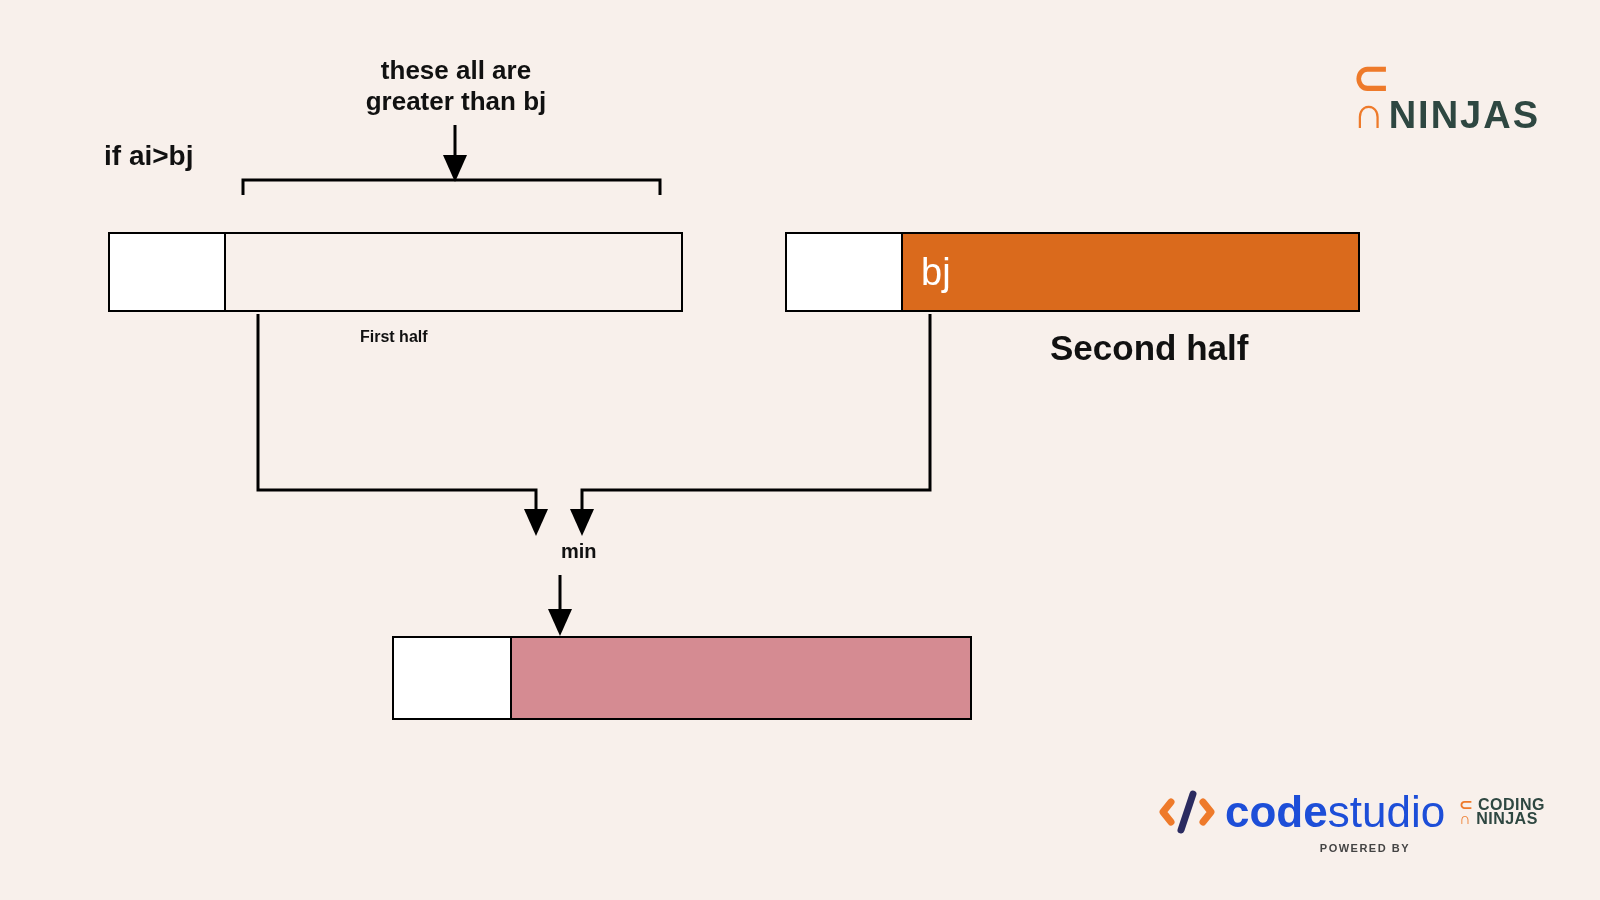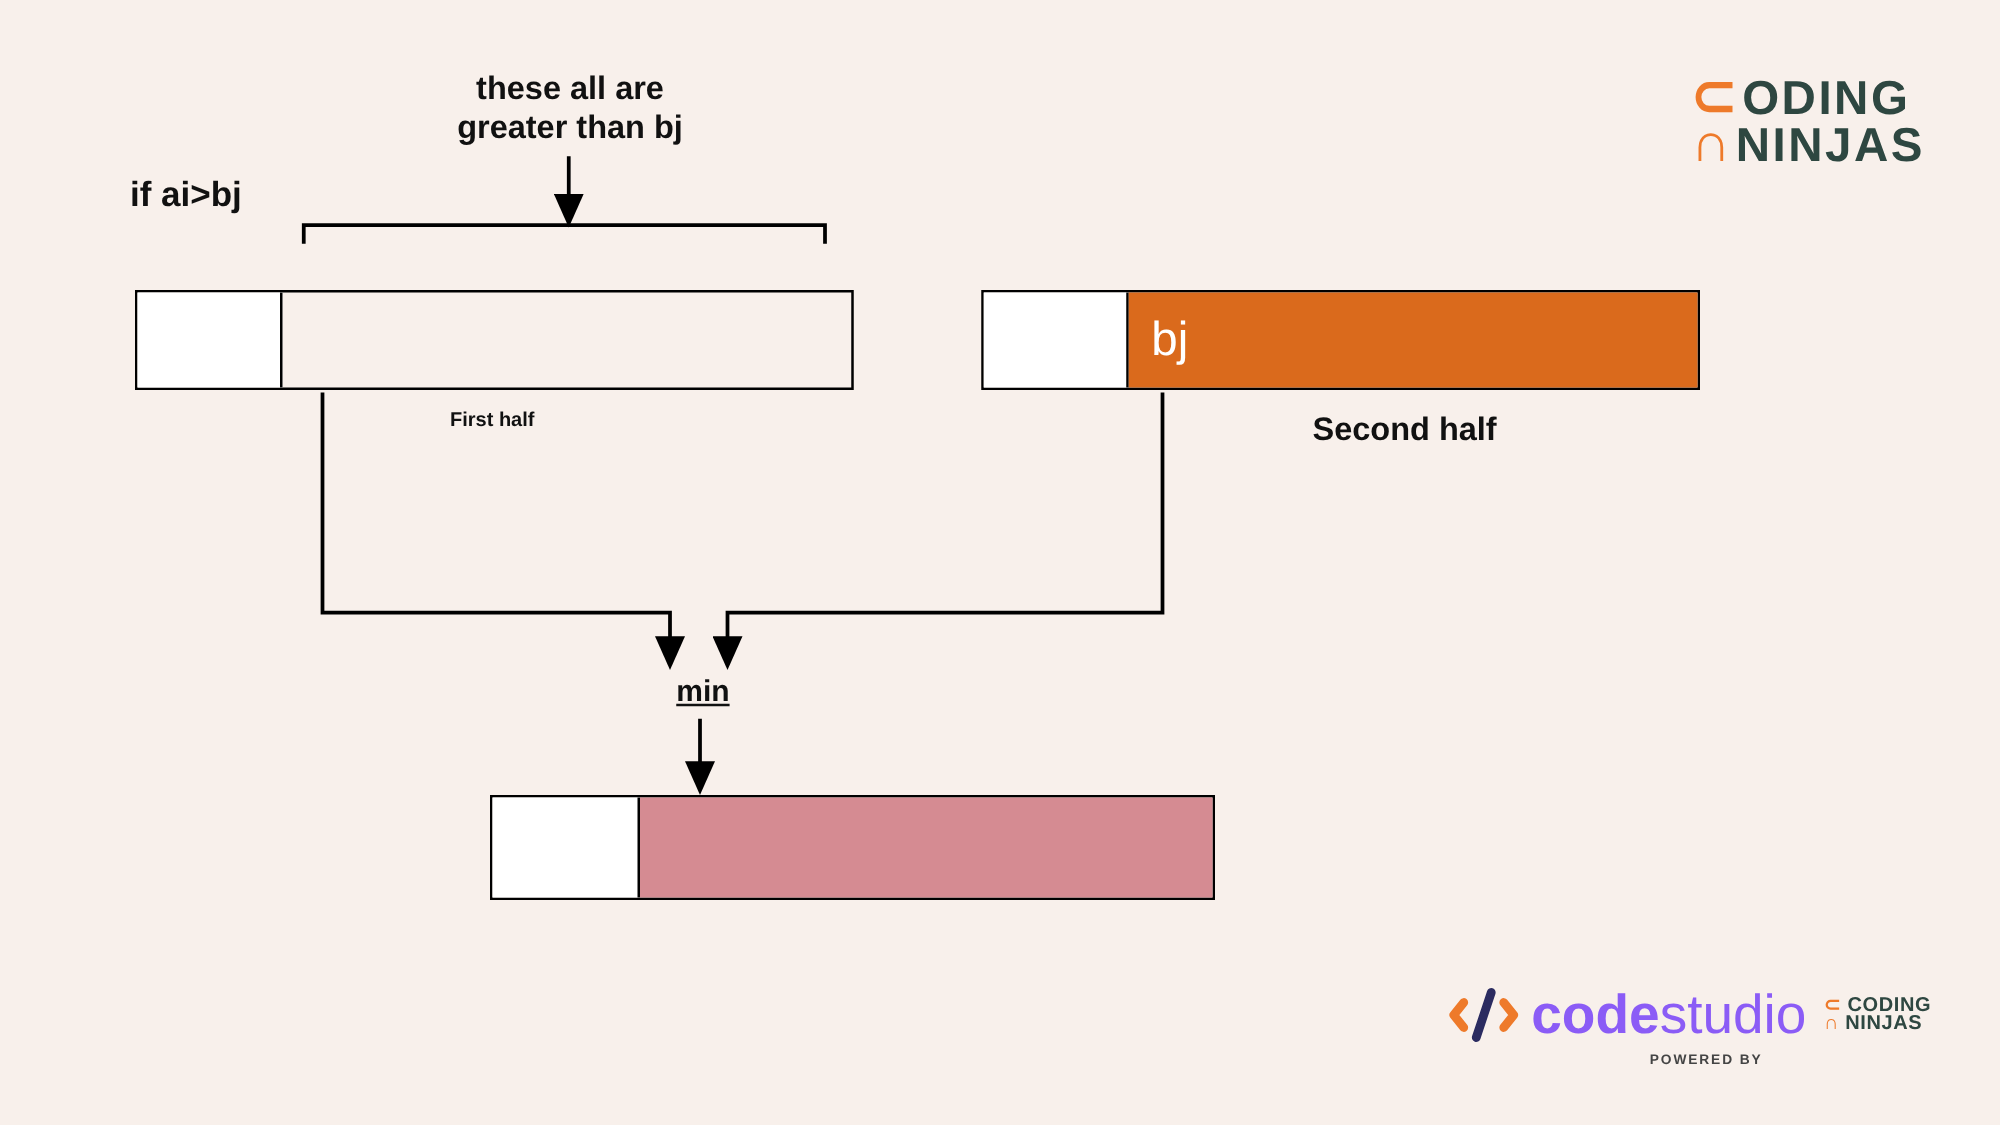--- a/index.html
+++ b/index.html
@@ -96,21 +96,21 @@
     align-items: center;
     gap: 14px;
   }
   .badge-bottom .cs {
     display:flex;
     align-items:center;
     gap: 10px;
   }
   .badge-bottom .cs-text {
     font-size: 44px;
-    color: #8b5cf6;
+    color: #1d4ed8;
     font-weight: 400;
   }
   .badge-bottom .cs-text .bold {
     font-weight: 700;
   }
   .badge-bottom .powered {
     font-size: 11px;
     letter-spacing: 1.5px;
     color: #444;
     position:absolute;
@@ -156,23 +156,23 @@
   <div class="white-cell" style="width:116px;"></div>
 </div>
 <div class="abs label" style="left:360px; top:328px; font-size:16px;">First half</div>
 
 <div class="abs bar" style="left:785px; top:232px; width:575px; height:80px;justify-content:space-between;">
   <div class="white-cell" style="width:116px;"></div>
   <div class="orange-cell">
     <span>bj</span>
   </div>
 </div>
-<div class="abs label" style="left:1050px; top:328px; font-size:26px;">Second half</div>
-
-<div class="abs label" style="left:541px; top:540px; font-size:24px;text-decoration:underline;">min</div>
+<div class="abs label" style="left:1050px; top:328px; font-size:35px;">Second half</div>
+
+<div class="abs label" style="left:561px; top:540px; font-size:20px;">min</div>
 
 <div class="abs bar" style="left:392px; top:636px; width:580px; height:84px;">
   <div class="white-cell" style="width:118px;"></div>
   <div class="pink-cell"></div>
 </div>
 
 <svg class="overlay" viewBox="0 0 1600 900">
   <defs>
     <marker id="arrowhead" markerWidth="10" markerHeight="8" refX="7" refY="4" orient="auto">
       <polygon points="0 0, 9 4, 0 8" fill="#000"></polygon>
@@ -186,21 +186,20 @@
   <path d="M 258 314 L 258 490 L 536 490 L 536 530" stroke="#000" stroke-width="3" fill="none" marker-end="url(#arrowhead)"></path>
 
   <path d="M 930 314 L 930 490 L 582 490 L 582 530" stroke="#000" stroke-width="3" fill="none" marker-end="url(#arrowhead)"></path>
 
   <line x1="560" y1="575" x2="560" y2="630" stroke="#000" stroke-width="3" marker-end="url(#arrowhead)"></line>
 </svg>
 
 <div class="logo-top">
   <div class="row1">
     <span class="c-shape">⊂</span>
-    <span class="text">ODING</span>
   </div>
   <div class="row2">
     <span class="n-shape">∩</span>
     <span class="text">NINJAS</span>
   </div>
 </div>
 
 <div class="badge-bottom">
   <div class="cs">
     <svg width="56" height="56" viewBox="0 0 56 56">

